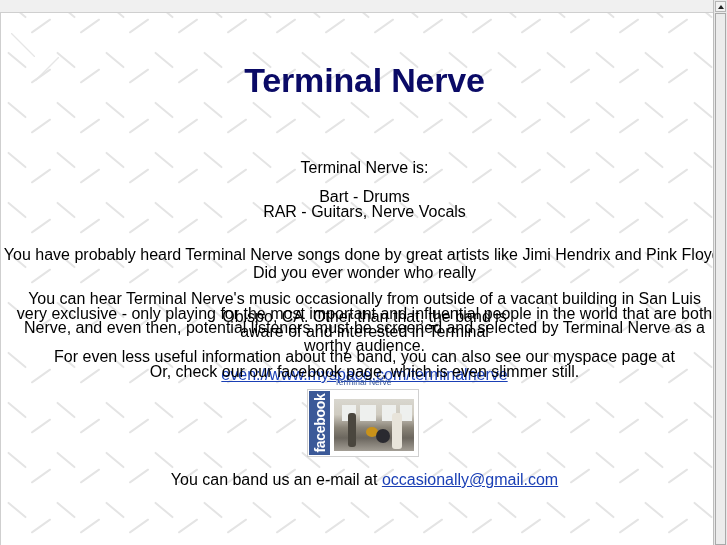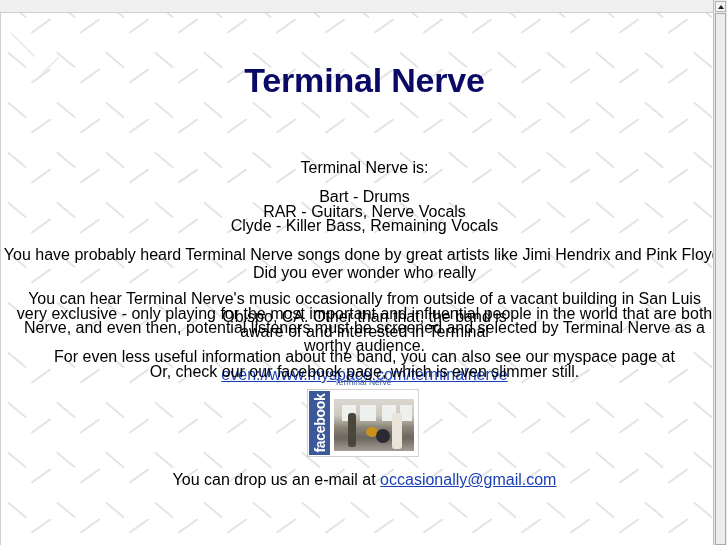--- a/index.html
+++ b/index.html
@@ -419,21 +419,20 @@
       <div class="stroke-a" style="left: 690px; top: 496px;"></div>
     </div>
 
   <h1>Terminal Nerve</h1>
 
 
   <div class="p" style="top:146px">Terminal Nerve is:</div>
 
   <div class="p" style="top:175px">Bart - Drums</div>
   <div class="p" style="top:190px">RAR - Guitars, Nerve Vocals</div>
-  <div class="p" style="top:204px">Clyde - Killer Bass, Remaining Vocals</div>
 
   <div class="p" style="top:233px">You have probably heard Terminal Nerve songs done by great artists like Jimi Hendrix and Pink Floyd.  Did you ever wonder who really</div>
 
   <div class="p" style="top:277px">You can hear Terminal Nerve's music occasionally from outside of a vacant building in San Luis Obispo, CA.  Other than that, the band is</div>
   <div class="p" style="top:292px">very exclusive - only playing for the most important and influential people in the world that are both aware of and interested in Terminal</div>
   <div class="p" style="top:306px">Nerve, and even then, potential listeners must be screened and selected by Terminal Nerve as a worthy audience.</div>
 
   <div class="p" style="top:335px">
     <span>For even less useful information about the band, you can also see our myspace page at </span><a href="#">even://www.myspace.com/terminalnerve</a>
   </div>
@@ -452,21 +451,21 @@
         <div class="win" style="left:66px;width:12px;"></div>
         <div class="person" style="left:14px;top:14px;width:8px;height:34px;background:#4a463e;"></div>
         <div class="drum" style="left:32px;top:28px;width:12px;height:10px;background:#c9921a;"></div>
         <div class="drum" style="left:42px;top:30px;width:14px;height:14px;background:#2a2a30;"></div>
         <div class="person" style="left:58px;top:14px;width:10px;height:36px;background:#e8e4da;"></div>
       </div>
     </div>
   </div>
 
   <div class="p" style="top:458px">
-    <span>You can drop us an e-mail at </span><a href="#">occasionally@gmail.com</a>
+    <span>You can band us an e-mail at </span><a href="#">occasionally@gmail.com</a>
   </div>
 </div>
 
 <div class="scrollbar">
   <div class="scroll-up"></div>
   <div class="scroll-thumb">
     <div class="grip"></div>
   </div>
 </div>
 

